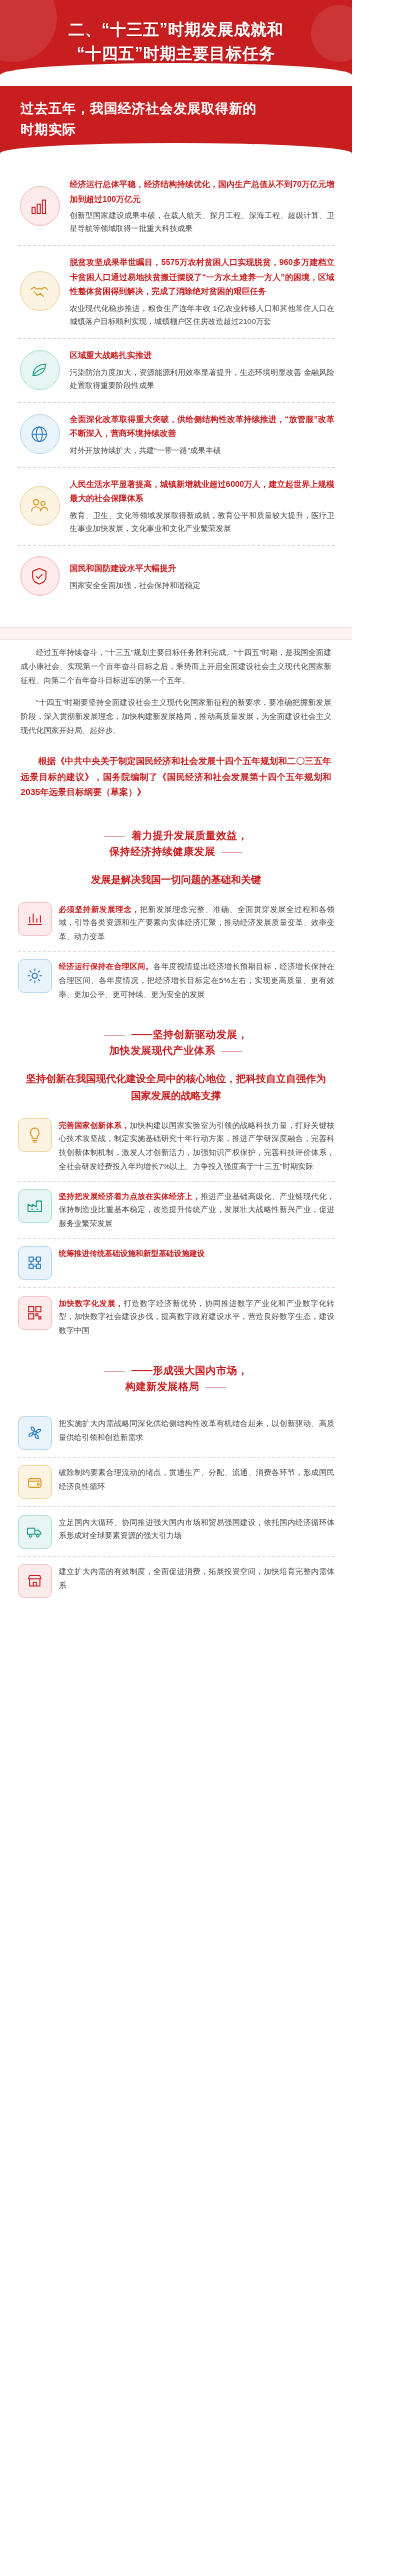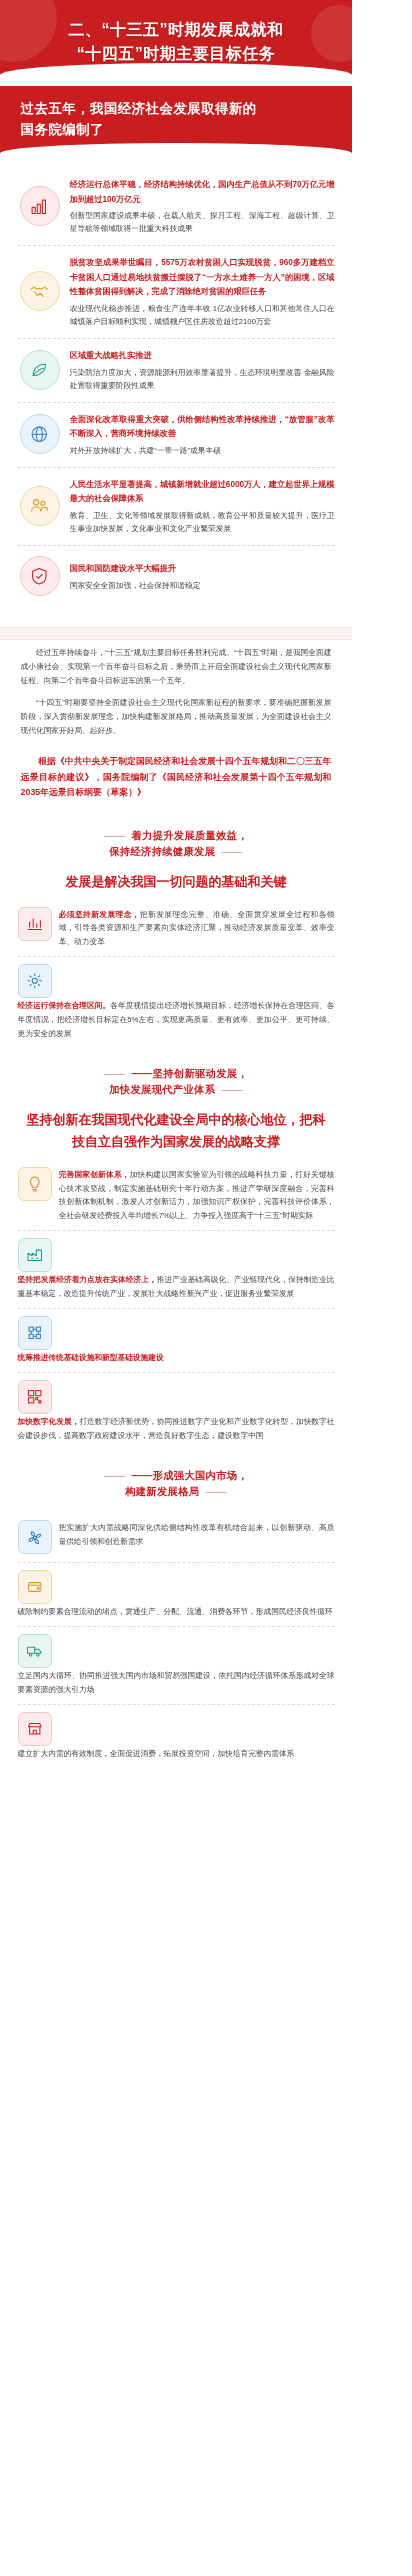--- a/index.html
+++ b/index.html
@@ -158,36 +158,36 @@
     font-weight: bold;
     line-height: 1.55;
     letter-spacing: 0.3px;
     display: inline-block;
     padding: 0 7.2px;
   }
   .ribbon h3::before { content: "——"; color: #d98b8b; margin-right: 3.1px; font-weight: normal; }
   .ribbon h3::after { content: "——"; color: #d98b8b; margin-left: 3.1px; font-weight: normal; }
 
   .sub-lead {
-    font-size: 13px;
+    font-size: 10px;
     font-weight: bold;
     color: #c81e20;
     text-align: center;
     padding: 0 23px 4.1px 23px;
     line-height: 1.7;
   }
 
   
   .bullets { padding: 2.1px 17.5px 4.1px 17.5px; }
   .bullet {
     display: flex;
     align-items: flex-start;
     padding: 7.2px 0;
   }
-  .bullet + .bullet { border-top: 0.5px dashed #e8dada; flex-direction: column; }
+  .bullet + .bullet { border-top: 0.5px dashed #e8dada; }
   .bullet .bicon {
     flex: 0 0 34px;
     width: 34px; height: 34px;
     margin-right: 7.2px;
     border-radius: 6.2px;
     background: #fdeaea;
     border: 0.5px solid #f2c9c9;
     display: flex; align-items: center; justify-content: center;
     color: #c81e20;
   }
@@ -225,21 +225,21 @@
     <div class="header-title">
       <div>二、“十三五”时期发展成就和</div>
       <div>“十四五”时期主要目标任务</div>
     </div>
   </div>
 
   <div class="section-band">
     <div class="band-inner">
       <h2>
         <span>过去五年，我国经济社会发展取得新的</span><br>
-        <span>国务院编制了</span>
+        <span>时期实际</span>
       </h2>
     </div>
   </div>
 
   <div class="content">
 
     <div class="item">
       <div class="icon-wrap">
         <div class="icon-circle">
           <svg width="20.6" height="20.6" viewBox="0 0 40 40" fill="none" stroke="currentColor" stroke-width="2">

